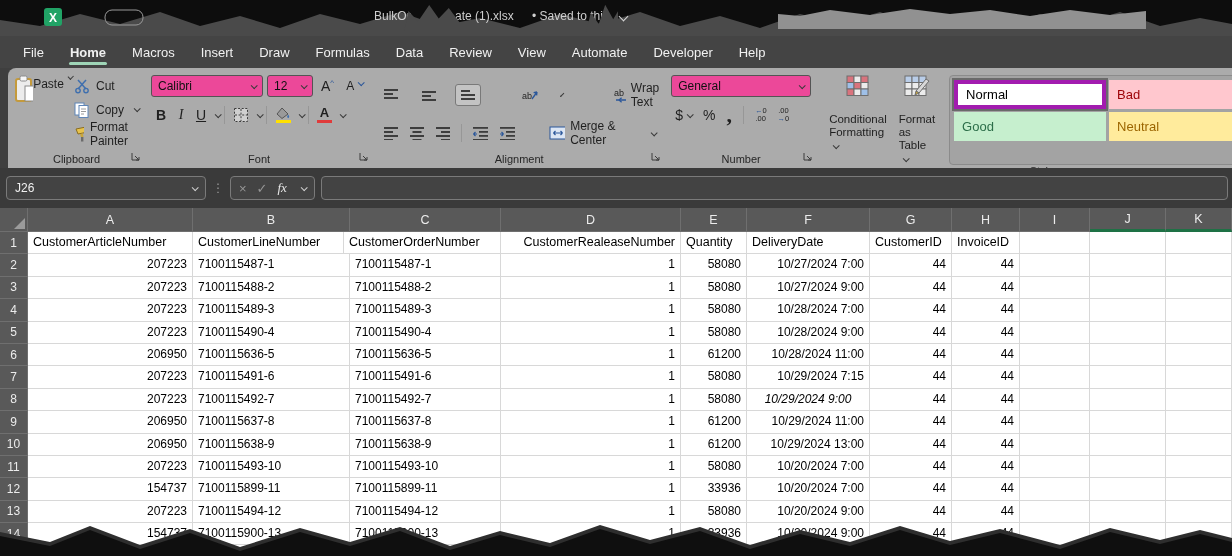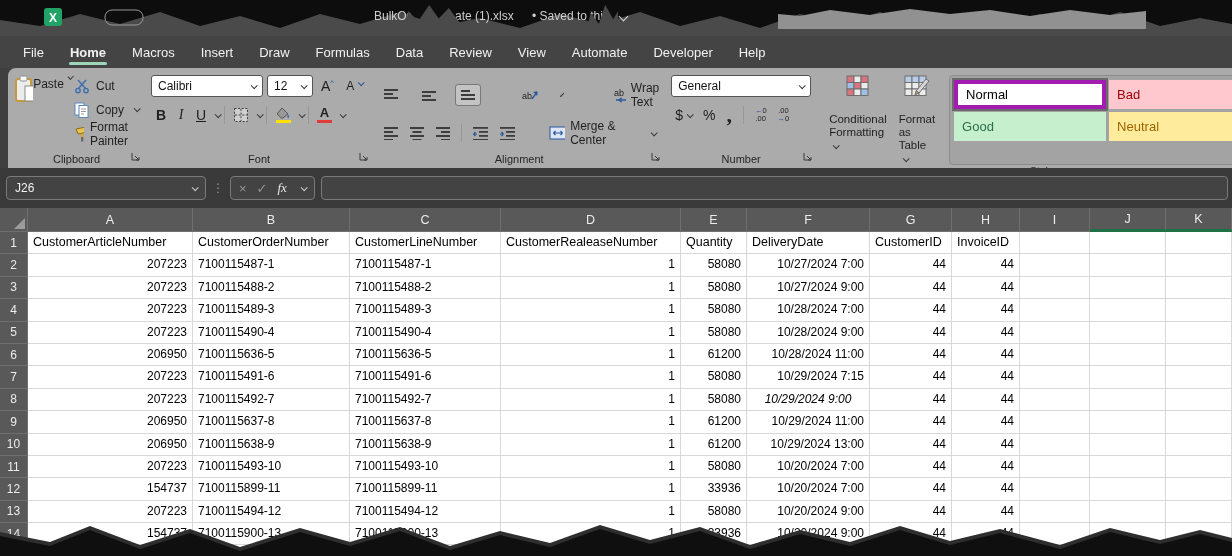--- a/index.html
+++ b/index.html
@@ -26,21 +26,21 @@
   
   .ribbon-wrap { height:100px; background:#3f3f3f; }
   .ribbon { margin-left:8px; height:100px; background:#ababab; border-radius:8px 0 0 0; display:flex; overflow:hidden; }
   .group { display:flex; flex-direction:column; position:relative; }
   .group-body { flex:1; display:flex; padding:7px 6px 0 6px; }
   .group-footer { height:19px; display:flex; align-items:center; justify-content:center; font-size:11px; color:#262626; position:relative; }
   .launcher { position:absolute; right:4px; bottom:4px; cursor:pointer; }
   .gsep { width:1px; background:#949494; margin:5px 0; }
   .ribbon-label { font-size:12px; color:#1f1f1f; }
   .chev { display:inline-block; width:5px; height:5px; border-right:1.4px solid #3a3a3a; border-bottom:1.4px solid #3a3a3a; transform:rotate(45deg) translateY(-1px); margin-left:4px; }
-  .combo { background:#ffffff; border:1px solid #545454; border-radius:3px; height:22px; display:flex; align-items:center; padding:0 6px; font-size:12px; color:#111; justify-content:space-between; }
+  .combo { background:#ec4899; border:1px solid #545454; border-radius:3px; height:22px; display:flex; align-items:center; padding:0 6px; font-size:12px; color:#111; justify-content:space-between; }
   .btn { display:flex; align-items:center; justify-content:center; height:22px; padding:0 4px; border-radius:3px; cursor:pointer; color:#1f1f1f; }
   .btn.sel { background:#c3c3c3; border:1px solid #797979; }
   .vsep { width:1px; height:18px; background:#979797; margin:0 4px; align-self:center; }
 
   
   .paste-big { width:58px; display:flex; flex-direction:row; align-items:flex-start; cursor:pointer; }
   .paste-big .ribbon-label { margin-top:2px; }
   .clip-list { display:flex; flex-direction:column; gap:3px; margin-left:2px; }
   .clip-item { display:flex; align-items:center; gap:6px; height:21px; cursor:pointer; }
 
@@ -480,23 +480,23 @@
       <div class="colhdr" style="width: 82px;">G</div>
       <div class="colhdr" style="width: 68px;">H</div>
       <div class="colhdr" style="width: 70px;">I</div>
       <div class="colhdr hl" style="width: 76px;">J</div>
       <div class="colhdr hl" style="width: 66px;">K</div>
     </div>
   <div id="sheet-rows">
       <div class="sheet-row first">
         <div class="rowhdr">1</div>
         <div class="cell" style="width: 165px; text-align: left;">CustomerArticleNumber</div>
+        <div class="cell" style="width: 151px; text-align: left;">CustomerLineNumber</div>
         <div class="cell" style="width: 157px; text-align: left;">CustomerOrderNumber</div>
-        <div class="cell" style="width: 151px; text-align: left;">CustomerLineNumber</div>
-        <div class="cell" style="width: 180px; text-align: left;">CustomerRealeaseNumber</div>
+        <div class="cell" style="width: 180px; text-align: right;">CustomerRealeaseNumber</div>
         <div class="cell" style="width: 66px; text-align: left;">Quantity</div>
         <div class="cell" style="width: 123px; text-align: left;">DeliveryDate</div>
         <div class="cell" style="width: 82px; text-align: left;">CustomerID</div>
         <div class="cell" style="width: 68px; text-align: left;">InvoiceID</div>
         <div class="cell" style="width: 70px; text-align: left;"></div>
         <div class="cell" style="width: 76px; text-align: left;"></div>
         <div class="cell" style="width: 66px; text-align: left;"></div>
       </div>
       <div class="sheet-row">
         <div class="rowhdr">2</div>

